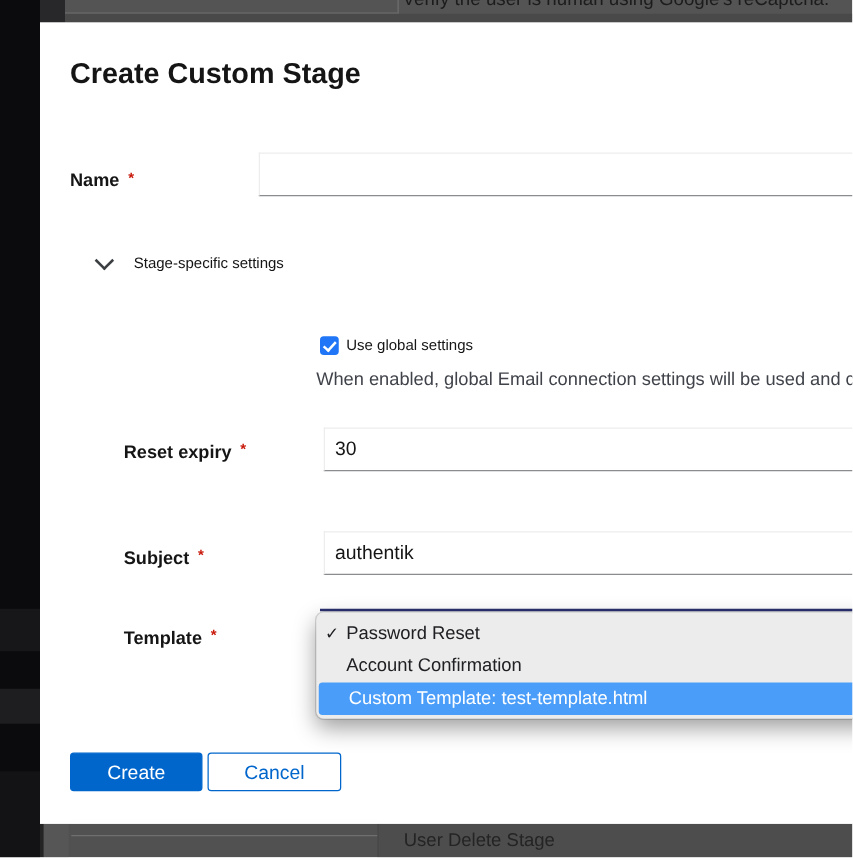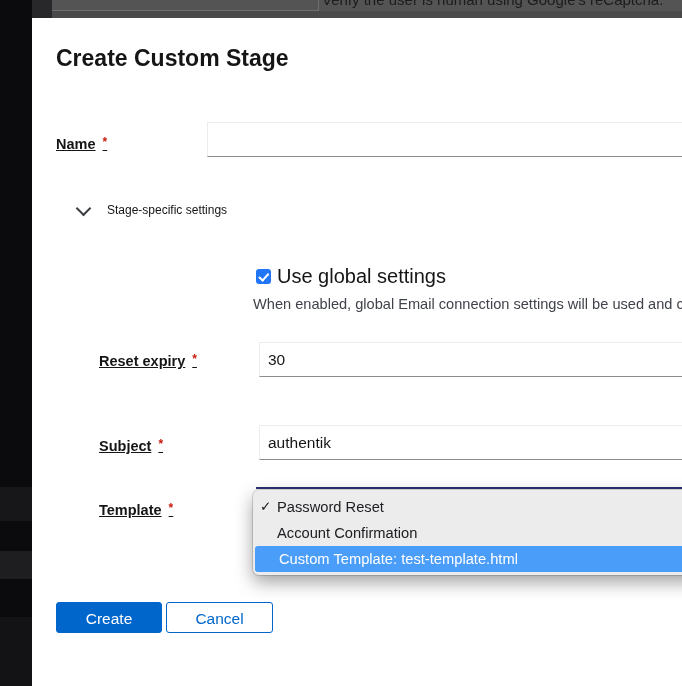--- a/index.html
+++ b/index.html
@@ -27,40 +27,40 @@
   .b-block{position:absolute;left:3px;top:0;width:20px;height:27px;background:#565656;}
   .b-line{position:absolute;left:25px;top:9px;width:245px;height:1px;background:#6f6f6f;}
   .b-cell-right{position:absolute;left:271px;top:0;right:0;height:27px;background:#4d4d4d;}
   .b-vdiv{position:absolute;left:270px;top:0;width:1px;height:27px;background:#474747;}
   .b-text{position:absolute;left:291px;top:6px;font-size:14.8px;color:#242424;white-space:nowrap;}
 
   
   .modal{position:absolute;left:32px;top:18px;width:655px;height:641px;background:#ffffff;}
   .m-title{position:absolute;left:24px;top:27px;font-size:23px;font-weight:600;color:#151515;}
 
-  .f-label{position:absolute;font-size:14.5px;font-weight:700;color:#151515;line-height:16px;white-space:nowrap;text-decoration:underline;}
+  .f-label{position:absolute;font-size:14.5px;font-weight:700;color:#151515;line-height:16px;white-space:nowrap;}
   .req{color:#c9190b;font-size:12px;vertical-align:3px;margin-left:7px;font-weight:700;}
 
   .pf-input{position:absolute;height:35px;box-sizing:border-box;background:#fff;
             border:1px solid #ededed;border-bottom:1px solid #8a8d90;
             font-family:"Liberation Sans",sans-serif;font-size:15.5px;color:#151515;
             padding:0 8px;outline:none;}
   .name-input{left:175px;top:104px;width:480px;}
   .te-input{left:227px;top:324px;width:470px;}
   .sub-input{left:227px;top:407px;width:470px;}
 
   .group-chevron{position:absolute;left:46px;top:185px;width:9px;height:9px;
                  border-right:2px solid #3c3f42;border-bottom:2px solid #3c3f42;
                  transform:rotate(45deg);}
   .group-title{position:absolute;left:75px;top:183px;font-size:12px;color:#151515;line-height:18px;}
 
   .checkbox{position:absolute;left:224px;top:251px;width:15px;height:15px;background:#2076f6;border-radius:3px;}
   .checkbox:after{content:"";position:absolute;left:4.6px;top:1.6px;width:3.6px;height:7.6px;
                   border-right:2px solid #fff;border-bottom:2px solid #fff;transform:rotate(42deg);}
-  .cb-label{position:absolute;left:245px;top:250px;font-size:20px;color:#151515;line-height:17px;}
+  .cb-label{position:absolute;left:245px;top:250px;font-size:12px;color:#151515;line-height:17px;}
   .help{position:absolute;font-size:14.6px;color:#40434a;line-height:16px;white-space:nowrap;}
   .help1{left:221px;top:278px;}
   .help2{left:227px;top:363px;}
 
   .te-label{left:67px;top:333px;}
   .sub-label{left:67px;top:418px;}
   .tpl-label{left:67px;top:482px;}
   .name-label{left:24px;top:116px;}
 
   .select-line{position:absolute;left:224px;top:469px;width:460px;height:2px;background:#2b3170;}
@@ -90,20 +90,28 @@
   </div>
 
   <div class="bg-top">
     <div class="t-darkblock"></div>
     <div class="t-line"></div>
     <div class="t-band"></div>
     <div class="t-vdiv"></div>
     <div class="t-text">Verify the user is human using Google's reCaptcha.</div>
   </div>
 
+  <div class="bg-bottom">
+    <div class="b-dark"></div>
+    <div class="b-block"></div>
+    <div class="b-cell-right"></div>
+    <div class="b-line"></div>
+    <div class="b-vdiv"></div>
+    <div class="b-text">User Delete Stage</div>
+  </div>
 
   <div class="modal">
 
     <div class="m-title">Create Custom Stage</div>
 
     <div class="f-label name-label"><span>Name</span><span class="req">*</span></div>
     <input class="pf-input name-input" value="" style="">
 
     <span class="group-chevron"></span>
     <div class="group-title">Stage-specific settings</div>

